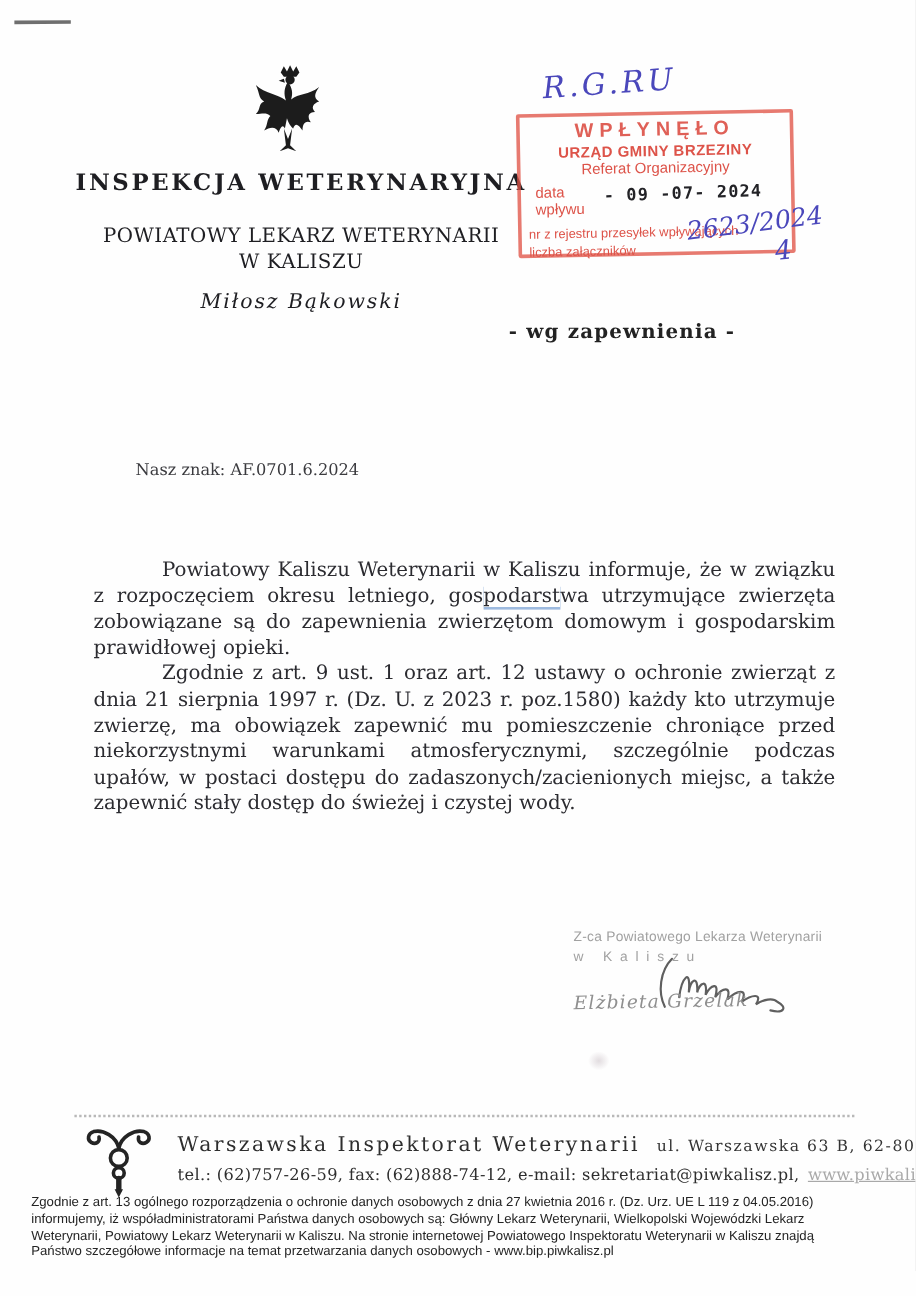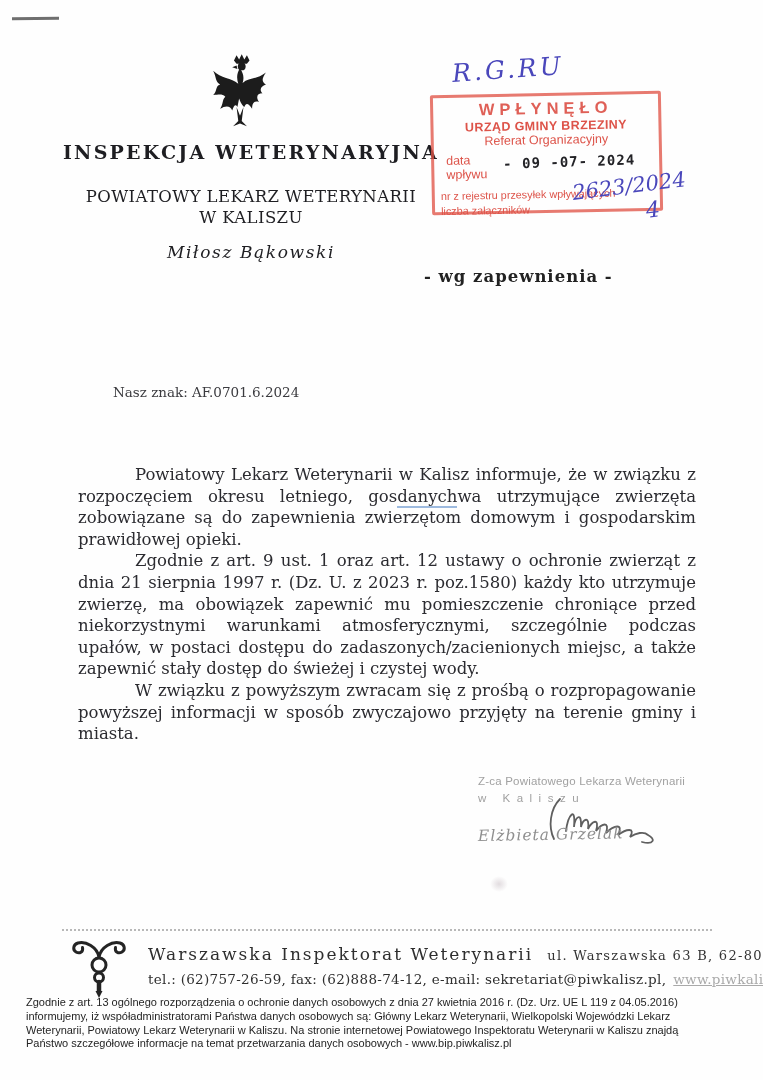--- a/index.html
+++ b/index.html
@@ -109,23 +109,22 @@
   </div>
 
   <div class="hand hand-reg">2623/2024</div>
   <div class="hand hand-att">4</div>
 
   <div class="distribution">- wg zapewnienia -</div>
 
   <div class="refline">Nasz znak: AF.0701.6.2024</div>
 
   <div class="body">
-    <p><span>Powiatowy Lekarz Weterynarii w Kalisz informuje, że w związku z rozpoczęciem okresu letniego, gos</span><span class="mark-underline">danych</span><span>wa utrzymujące zwierzęta zobowiązane są do zapewnienia zwierzętom domowym i gospodarskim prawidłowej opieki.</span></p>
+    <p><span>Powiatowy Kaliszu Weterynarii w Kaliszu informuje, że w związku z rozpoczęciem okresu letniego, gos</span><span class="mark-underline">podarst</span><span>wa utrzymujące zwierzęta zobowiązane są do zapewnienia zwierzętom domowym i gospodarskim prawidłowej opieki.</span></p>
     <p>Zgodnie z art. 9 ust. 1 oraz art. 12 ustawy o ochronie zwierząt z dnia 21 sierpnia 1997 r. (Dz. U. z 2023 r. poz.1580) każdy kto utrzymuje zwierzę, ma obowiązek zapewnić mu pomieszczenie chroniące przed niekorzystnymi warunkami atmosferycznymi, szczególnie podczas upałów, w postaci dostępu do zadaszonych/zacienionych miejsc, a także zapewnić stały dostęp do świeżej i czystej wody.</p>
-    <p>W związku z powyższym zwracam się z prośbą o rozpropagowanie powyższej informacji w sposób zwyczajowo przyjęty na terenie gminy i miasta.</p>
   </div>
 
   <div class="sigblock">
     <div class="sig-title">Z-ca Powiatowego Lekarza Weterynarii</div>
     <div class="sig-city">w Kaliszu</div>
     <svg class="sig-scribble" viewBox="0 0 130 60">
       <path d="M18,52 C12,40 14,22 24,12" fill="none" stroke="#5f5f5f" stroke-width="1.8" stroke-linecap="round"></path>
       <path d="M30,44 C32,28 40,18 38,40 C39,30 46,24 45,40 C47,32 54,28 52,42 C56,34 64,30 60,44 C66,36 74,34 70,46 C78,38 88,36 82,48 C90,42 100,40 94,50 C100,46 108,44 112,48 C120,52 118,58 106,55" fill="none" stroke="#5f5f5f" stroke-width="1.8" stroke-linecap="round"></path>
     </svg>
     <div class="sig-name">Elżbieta Grzelak</div>

